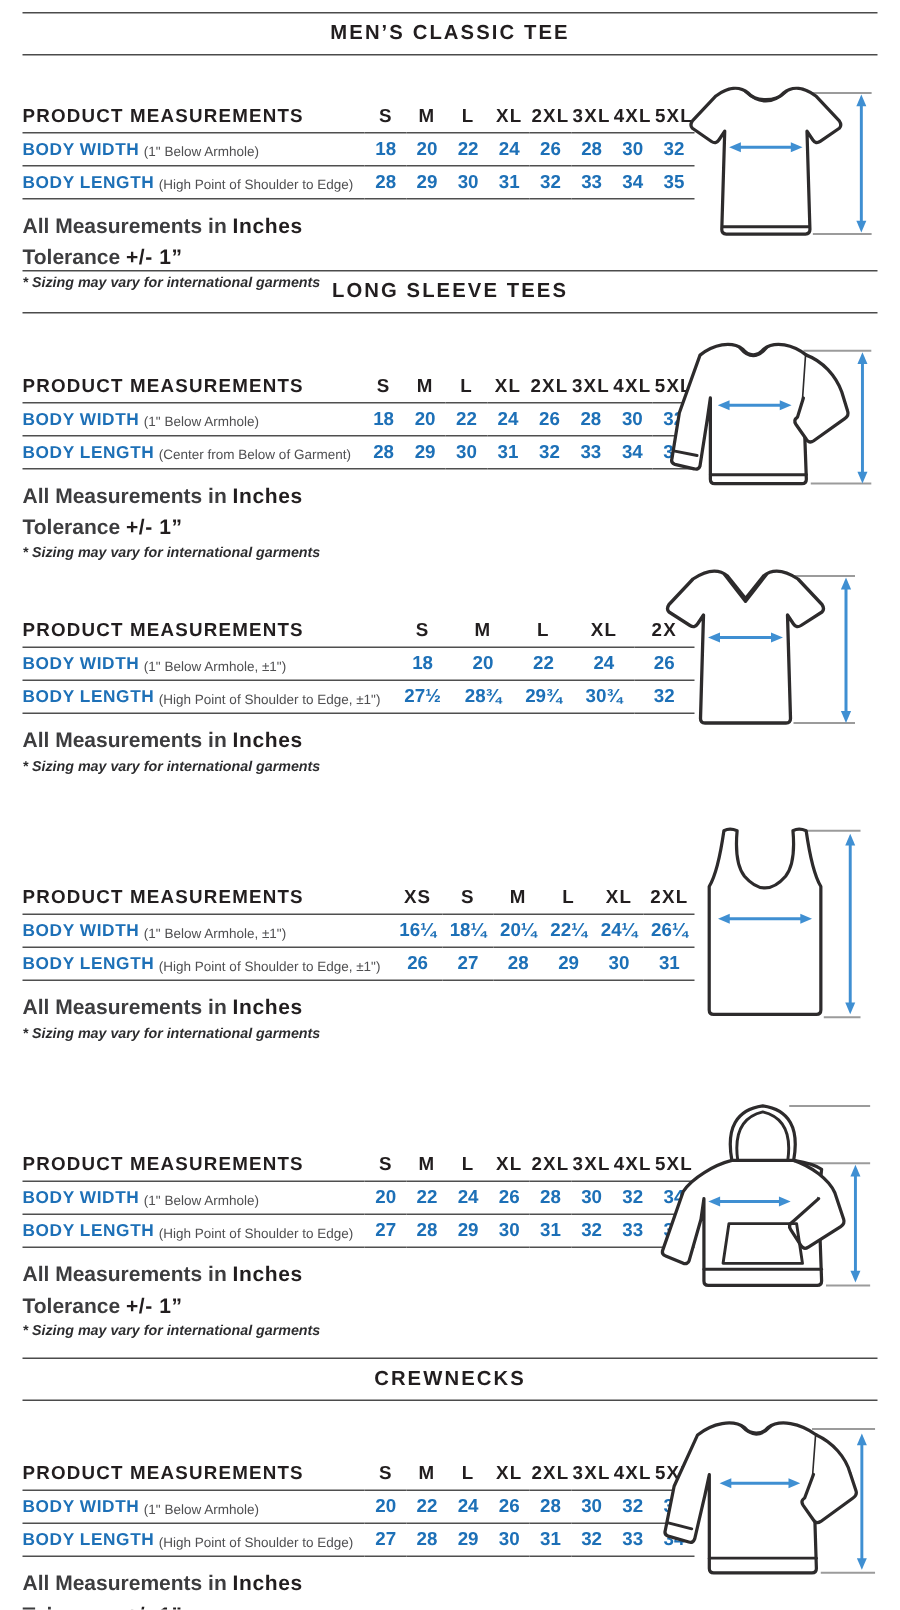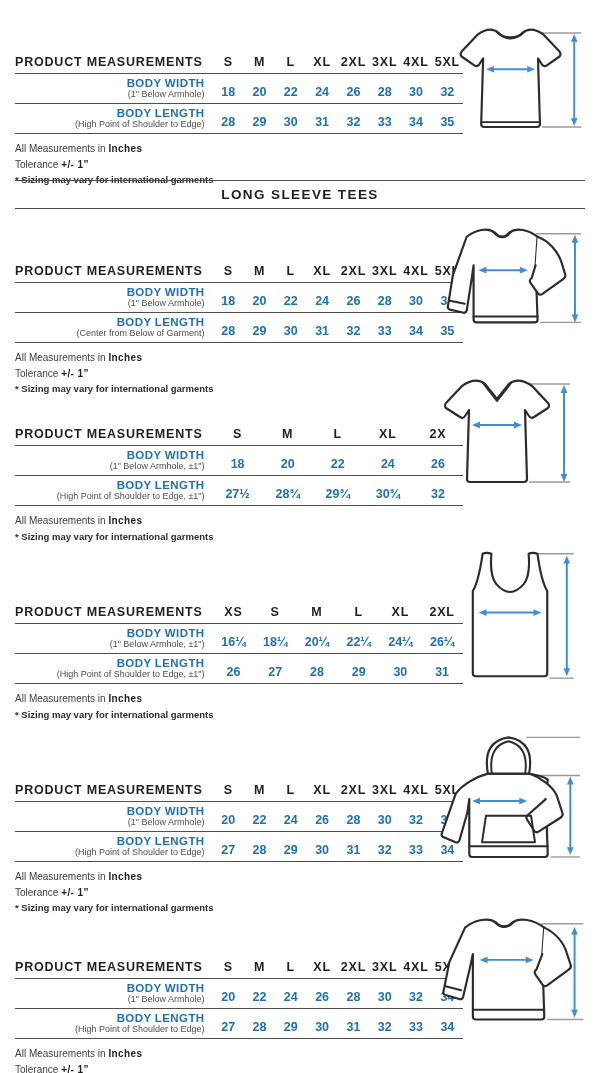--- a/index.html
+++ b/index.html
@@ -15,43 +15,43 @@
   .sheet-section:nth-of-type(4){ height:188px; }
   .sheet-section:nth-of-type(5){ height:177px; }
   .sheet-section:nth-of-type(6){ height:168px; }
 
   .section-header { border-top:1.5px solid #4b4b4b; border-bottom:1.5px solid #4b4b4b;
                     text-align:center; padding:4px 0 5px; }
   .section-title { font-size:13.5px; font-weight:bold; letter-spacing:1.4px; color:#221e1f; }
 
   .section-body { position:relative; height:calc(100% - 24px); }
 
-  .left-col { position:absolute; left:0; top:14px; width:448px; }
+  .left-col { position:absolute; left:0; top:0; width:448px; }
   .sheet-section:nth-of-type(1) .left-col{ padding-top:30px; }
   .sheet-section:nth-of-type(2) .left-col{ padding-top:38px; }
   .sheet-section:nth-of-type(3) .left-col{ padding-top:42px; }
   .sheet-section:nth-of-type(4) .left-col{ padding-top:48px; }
   .sheet-section:nth-of-type(5) .left-col{ padding-top:38px; }
   .sheet-section:nth-of-type(6) .left-col{ padding-top:38px; }
 
   .size-grid { display:grid; width:100%; }
   .cell { display:flex; align-items:flex-end; padding:3px 0 4px;
           border-bottom:1.5px solid #4f4f4f; min-height:21px; }
   .hdr { font-weight:bold; font-size:12.5px; letter-spacing:.8px; color:#221e1f; }
   .hdr-label { padding-right:10px; }
   .size-col { justify-content:center; }
   .val { justify-content:center; font-weight:bold; font-size:12.5px; color:#1d70b7; }
-  .lbl-cell { white-space:nowrap; padding-right:8px;flex-direction:column; }
+  .lbl-cell { white-space:nowrap; padding-right:8px; }
   .row-label { font-weight:bold; font-size:11.5px; letter-spacing:.4px; color:#1d70b7; }
   .row-note { font-size:9px; color:#4f4f51; padding-left:3px; }
 
   .footnotes { margin-top:9px; }
-  .fn { font-size:10px; color:#3d3d3f; margin-bottom:4.5px; }
+  .fn { font-size:14px; color:#3d3d3f; margin-bottom:4.5px;font-weight:bold; }
   .fn b { color:#221e1f; letter-spacing:.4px; }
-  .fn.sizing { font-weight:bold; color:#2c2c2e; font-size:9.5px; }
+  .fn.sizing { font-style:italic; font-weight:bold; color:#2c2c2e; font-size:9.5px; }
 
   .garment { position:absolute; right:0; }
   .sheet-section:nth-of-type(1) .garment{ top:12px; }
   .sheet-section:nth-of-type(2) .garment{ top:12px; }
   .sheet-section:nth-of-type(3) .garment{ top:4px;  right:6px; }
   .sheet-section:nth-of-type(4) .garment{ top:4px;  right:4px; }
   .sheet-section:nth-of-type(5) .garment{ top:2px; }
   .sheet-section:nth-of-type(6) .garment{ top:6px;  right:-4px; }
 
   svg .g   { fill:#ffffff; stroke:#2d2b2c; stroke-width:2.2; stroke-linejoin:round; stroke-linecap:round; }
@@ -59,20 +59,23 @@
   svg .arr { stroke:#3f8fd2; stroke-width:2; }
   svg .ah  { fill:#3f8fd2; stroke:none; }
   svg .ext { stroke:#9b9b9b; stroke-width:1.4; }
 </style>
 </head>
 <body>
 
 <div class="page">
 
   <section class="sheet-section">
+    <div class="section-header">
+      <span class="section-title">MEN’S CLASSIC TEE</span>
+    </div>
     <div class="section-body">
       <div class="left-col">
         <div class="size-grid" style="grid-template-columns: max-content repeat(8, 1fr);">
             <div class="cell hdr hdr-label">PRODUCT MEASUREMENTS</div>
             <div class="cell hdr size-col">S</div>
             <div class="cell hdr size-col">M</div>
             <div class="cell hdr size-col">L</div>
             <div class="cell hdr size-col">XL</div>
             <div class="cell hdr size-col">2XL</div>
             <div class="cell hdr size-col">3XL</div>
@@ -360,20 +363,23 @@
           <polygon class="ah" points="96,72 88,68.6 88,75.4"></polygon>
           <line class="arr" x1="140" y1="52" x2="140" y2="122"></line>
           <polygon class="ah" points="140,47 136.6,55 143.4,55"></polygon>
           <polygon class="ah" points="140,127 136.6,119 143.4,119"></polygon>
         </svg>
       </div>
     </div>
   </section>
 
   <section class="sheet-section">
+    <div class="section-header">
+      <span class="section-title">CREWNECKS</span>
+    </div>
     <div class="section-body">
       <div class="left-col">
         <div class="size-grid" style="grid-template-columns: max-content repeat(8, 1fr);">
             <div class="cell hdr hdr-label">PRODUCT MEASUREMENTS</div>
             <div class="cell hdr size-col">S</div>
             <div class="cell hdr size-col">M</div>
             <div class="cell hdr size-col">L</div>
             <div class="cell hdr size-col">XL</div>
             <div class="cell hdr size-col">2XL</div>
             <div class="cell hdr size-col">3XL</div>

